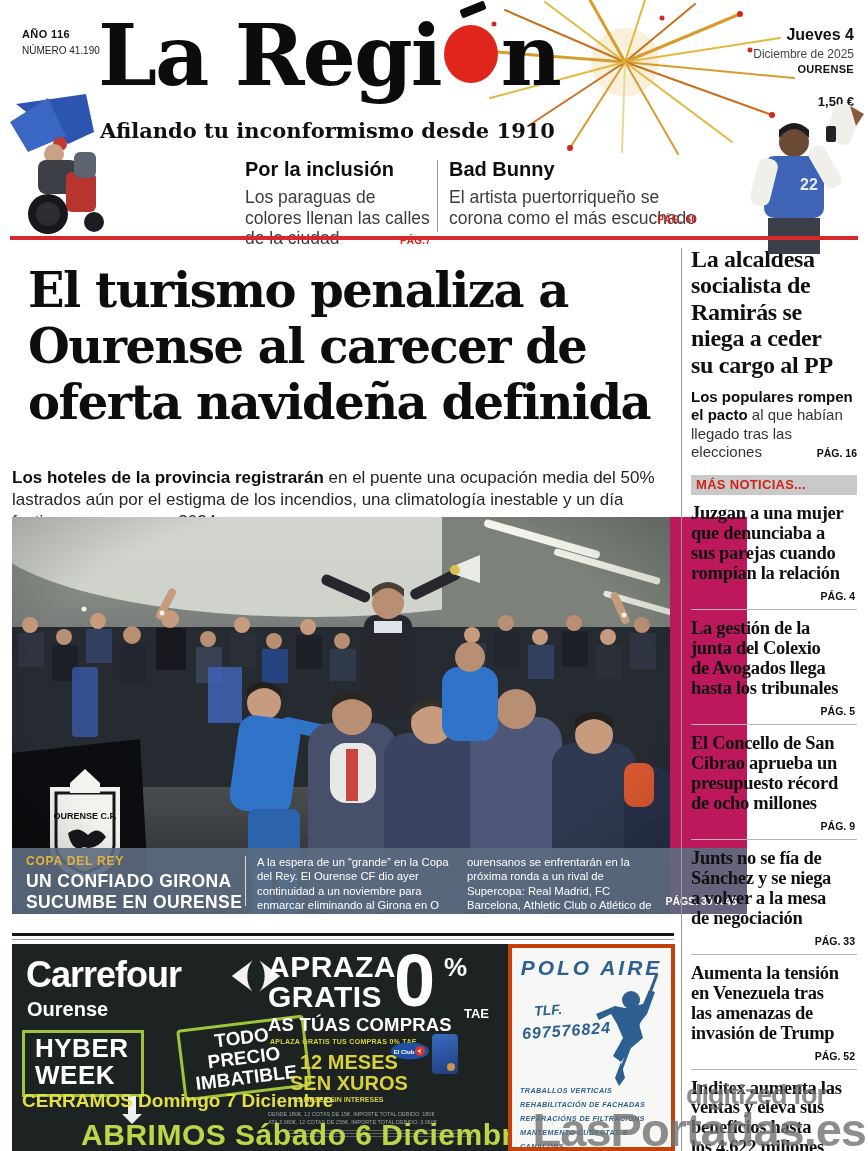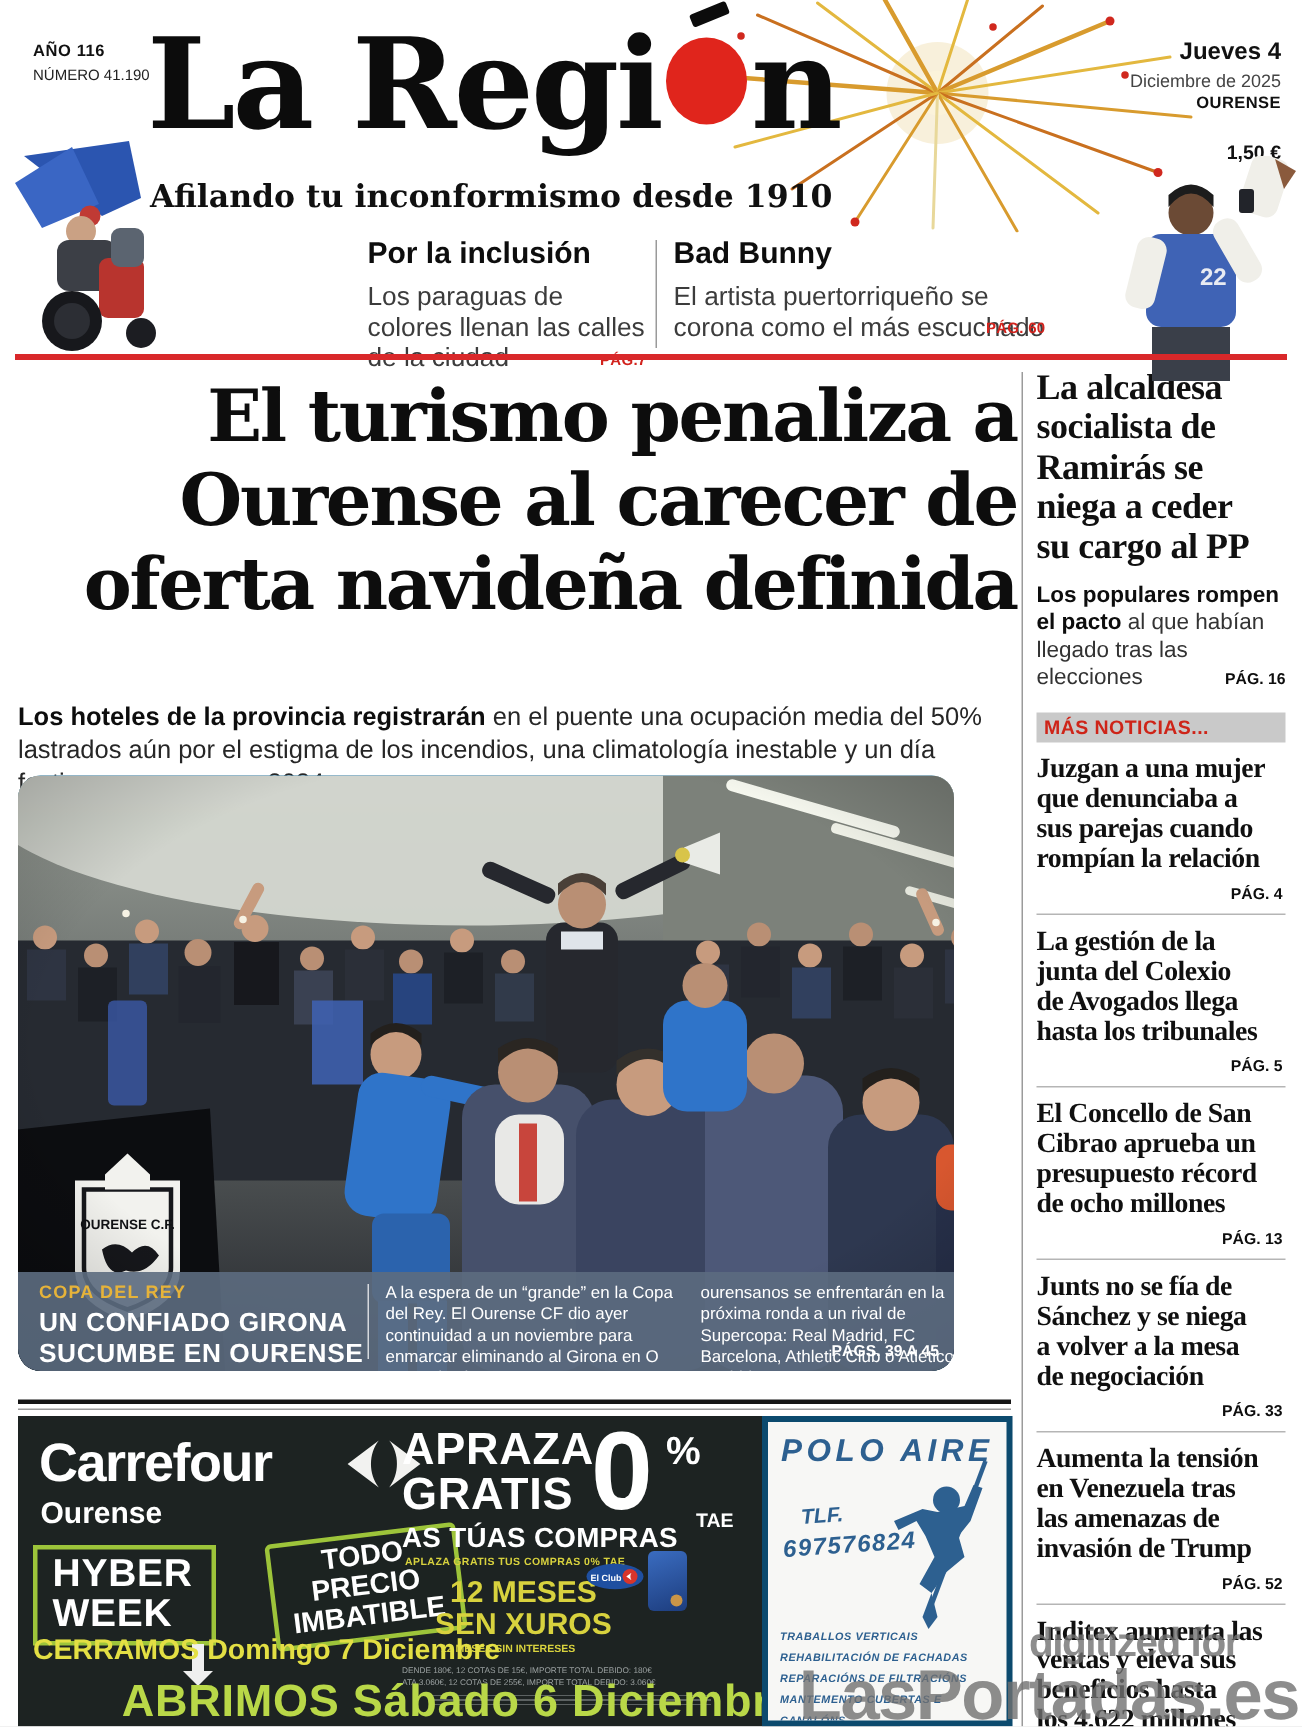--- a/index.html
+++ b/index.html
@@ -34,30 +34,30 @@
   .teaser{position:absolute;top:158px;z-index:3;}
   .teaser.t1{left:245px;width:186px;}
   .teaser.t2{left:449px;width:248px;}
   .teaser h4{margin:0 0 6px 0;font-size:20px;font-weight:bold;color:#0d0d0d;}
   .teaser .body{position:relative;font-size:17.5px;line-height:1.18;color:#3c3c3c;}
   .teaser .pag{position:absolute;right:0;bottom:2px;font-size:10px;font-weight:bold;color:#d2231d;letter-spacing:.2px;}
   .teaser-divider{position:absolute;left:437px;top:160px;width:1px;height:72px;background:#9a9a9a;z-index:3;}
   .red-rule{position:absolute;left:10px;right:10px;top:236px;height:4px;background:#d9282a;z-index:3;}
 
   
-  .main-headline{position:absolute;left:12px;top:246px;width:662px;margin:4px;
+  .main-headline{position:absolute;left:12px;top:246px;width:662px;margin:16px;
        font-family:"DejaVu Serif","Liberation Serif",serif;font-weight:bold;font-size:48px;
-       line-height:1.17;letter-spacing:-1.5px;color:#0d0d0d;white-space:pre-line;text-align:right;}
+       line-height:1.17;letter-spacing:-1.5px;color:#0d0d0d;white-space:pre-line;}
   .deck{position:absolute;left:12px;top:450px;width:660px;font-size:17px;line-height:1.3;color:#262626;}
   .deck b{color:#0d0d0d;}
   .deck .pag{font-size:11px;font-weight:bold;color:#0d0d0d;margin-left:6px;letter-spacing:.3px;}
   .photo-credit{position:absolute;left:12px;top:530px;width:658px;text-align:center;
        font-size:8px;color:#8a8a8a;letter-spacing:.5px;}
 
-  .photo{position:absolute;left:12px;top:517px;width:624px;height:397px;background:#0369a1;overflow:hidden;border-radius:15px;}
+  .photo{position:absolute;left:12px;top:517px;width:735px;height:397px;background:#be185d;overflow:hidden;}
   .caption-band{position:absolute;left:0;right:0;bottom:0;height:66px;background:rgba(92,108,128,.9);}
   .cap-kicker{position:absolute;left:14px;top:6px;font-size:12px;font-weight:bold;color:#e6b33a;letter-spacing:.8px;}
   .cap-title{position:absolute;left:14px;top:23px;font-size:17.5px;font-weight:bold;color:#fff;
        line-height:1.22;letter-spacing:.4px;white-space:pre-line;}
   .cap-div{position:absolute;left:233px;top:8px;bottom:8px;width:1px;background:rgba(255,255,255,.75);}
   .cap-col{position:absolute;top:7px;width:198px;font-size:11.3px;line-height:1.27;color:#fff;}
   .cap-col.c1{left:245px;}
   .cap-col.c2{left:455px;width:192px;}
   .cap-pag{position:absolute;right:10px;bottom:7px;font-size:10.5px;font-weight:bold;color:#fff;}
 
@@ -108,21 +108,21 @@
   .cf-club{position:absolute;left:378px;top:98px;}
   .cf-card{position:absolute;left:420px;top:90px;width:26px;height:40px;border-radius:4px;
        background:linear-gradient(160deg,#3a6cc0,#1d3d7e);}
   .cf-card:after{content:"";position:absolute;right:3px;bottom:3px;width:8px;height:8px;border-radius:50%;
        background:#e8a33c;opacity:.85;}
   .cf-cerramos{position:absolute;left:10px;top:146px;font-size:19px;font-weight:bold;color:#e3df44;}
   .cf-abrimos{position:absolute;left:0;right:0;top:174px;text-align:center;font-size:30px;
        font-weight:bold;color:#b9d848;letter-spacing:.5px;}
 
   .poloaire{position:absolute;left:508px;top:944px;width:167px;height:207px;background:#f7f7f5;
-       border:4px solid #0c4a6e;box-sizing:border-box;color:#2d6090;overflow:hidden;}
+       border:4px solid #c2410c;box-sizing:border-box;color:#2d6090;overflow:hidden;}
   .pa-name{position:absolute;left:0;right:0;top:8px;text-align:center;font-style:italic;font-weight:bold;
        font-size:21px;letter-spacing:3px;}
   .pa-climber{position:absolute;right:2px;top:26px;}
   .pa-tlf{position:absolute;left:22px;top:54px;font-style:italic;font-weight:bold;font-size:14px;transform:rotate(-4deg);}
   .pa-phone{position:absolute;left:10px;top:74px;font-style:italic;font-weight:bold;font-size:16px;
        letter-spacing:1px;transform:rotate(-4deg);}
   .pa-services{position:absolute;left:8px;top:136px;font-style:italic;font-weight:bold;font-size:7.2px;
        line-height:1.95;letter-spacing:.4px;white-space:pre-line;}
 
   
@@ -385,21 +385,21 @@
 junta del Colexio
 de Avogados llega
 hasta los tribunales</div>
       <div class="news-pag">PÁG. 5</div>
     </div>
     <div class="news-item">
       <div class="news-title">El Concello de San
 Cibrao aprueba un
 presupuesto récord
 de ocho millones</div>
-      <div class="news-pag">PÁG. 13</div>
+      <div class="news-pag">PÁG. 9</div>
     </div>
     <div class="news-item">
       <div class="news-title">Junts no se fía de
 Sánchez y se niega
 a volver a la mesa
 de negociación</div>
       <div class="news-pag">PÁG. 33</div>
     </div>
     <div class="news-item">
       <div class="news-title">Aumenta la tensión

